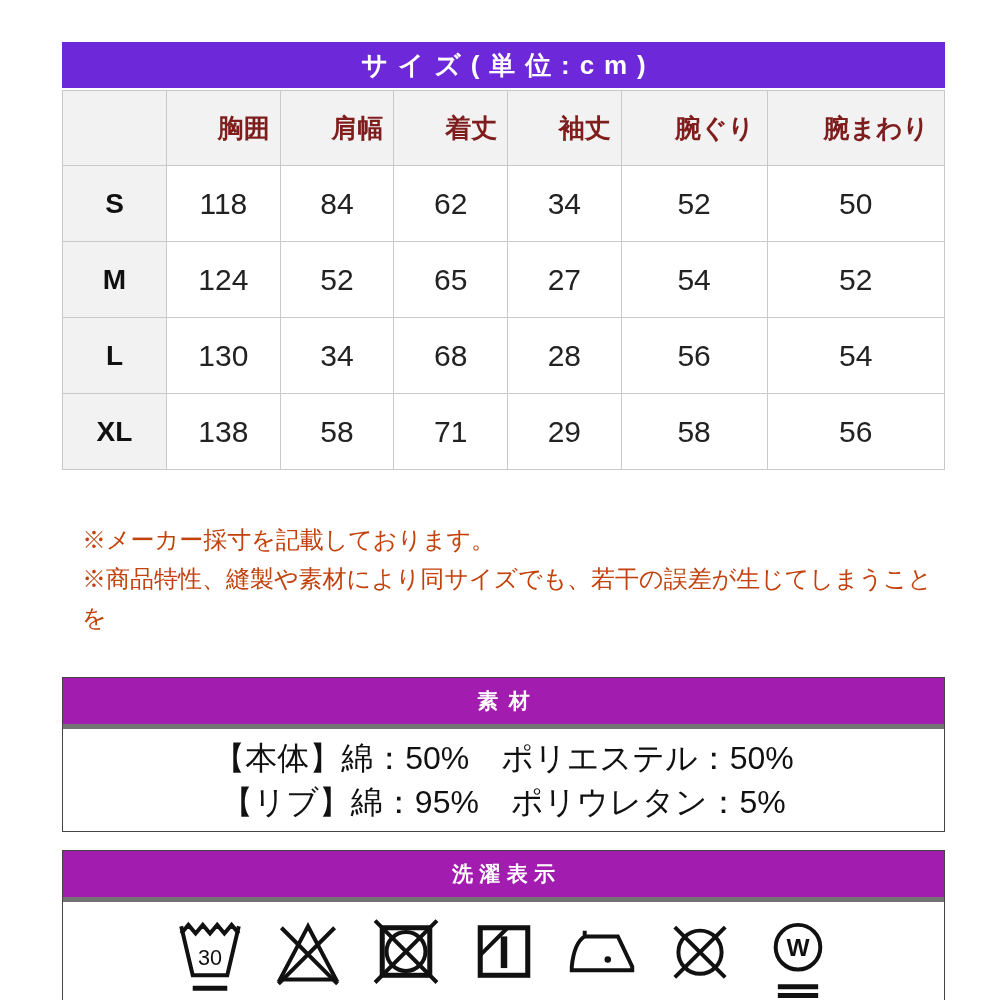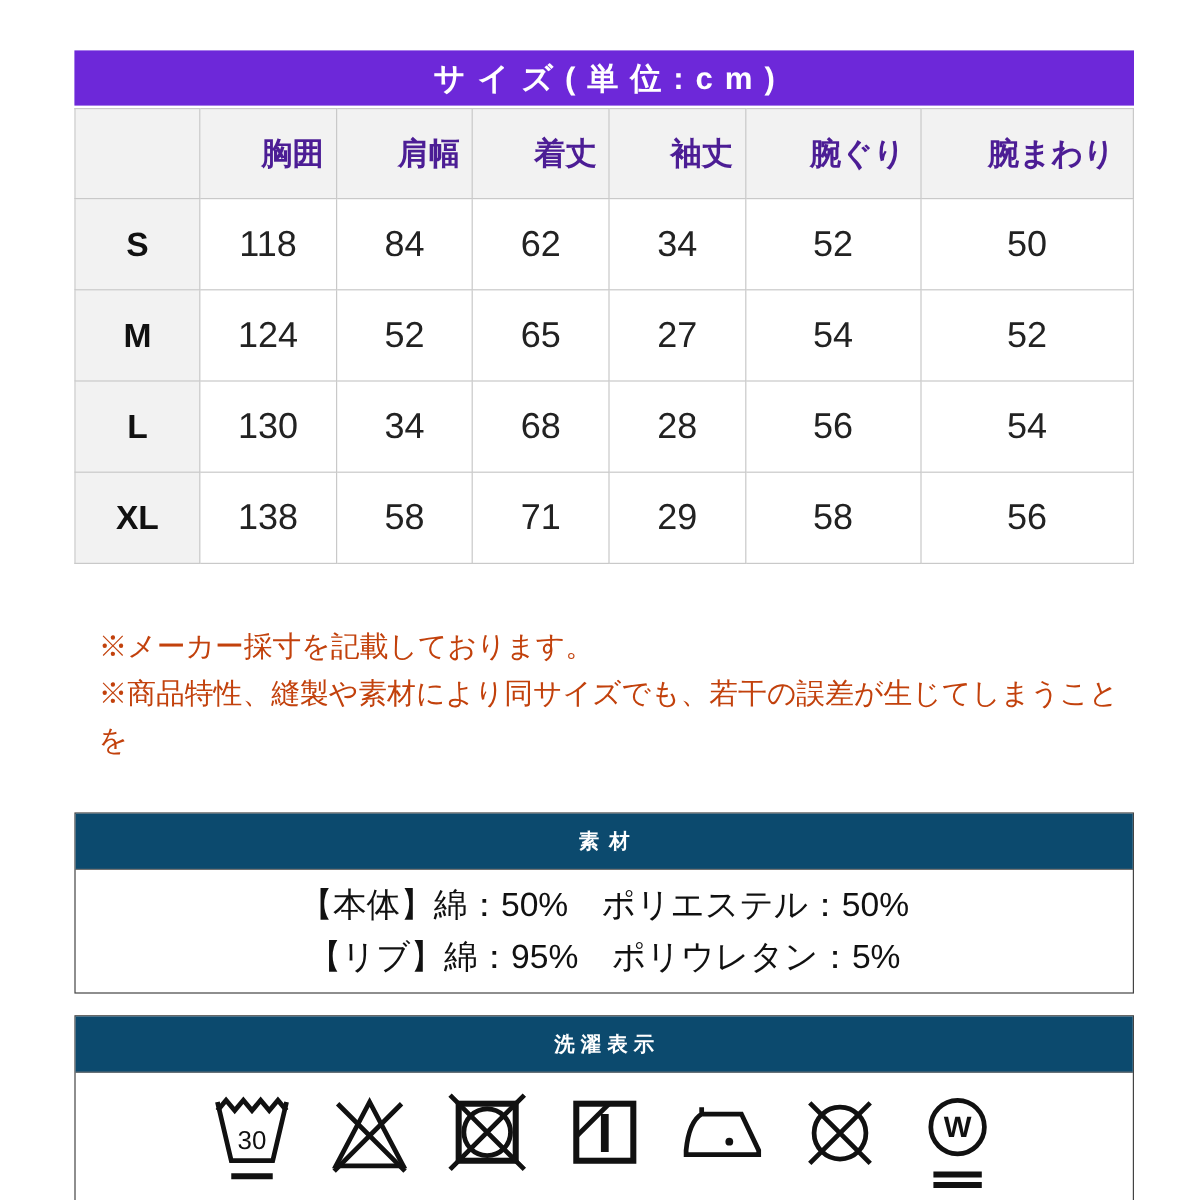--- a/index.html
+++ b/index.html
@@ -7,35 +7,35 @@
   .content{width:883px;margin:42px 0 0 62px;}
 
   
   .bar{background:#6d28d9;color:#ffffff;font-weight:bold;display:flex;align-items:center;justify-content:center;}
   .bar.size-bar{height:46px;font-size:26px;letter-spacing:0.38em;text-indent:0.38em;}
 
   
   table.size-table{width:100%;border-collapse:collapse;margin-top:2px;border:1px solid #999;}
   table.size-table col.c0{width:104px;}
   table.size-table th,table.size-table td{border:1px solid #c9c9c9;text-align:center;vertical-align:middle;}
-  table.size-table thead th{height:72px;background:#f2f2f2;font-size:26px;font-weight:bold;color:#4c1d95;padding-left:42px;}
+  table.size-table thead th{height:72px;background:#f2f2f2;font-size:26px;font-weight:bold;color:#7f1d1d;padding-left:42px;}
   table.size-table tbody th{height:73px;background:#f2f2f2;font-size:28px;font-weight:bold;color:#111;}
   table.size-table tbody td{height:73px;background:#ffffff;font-size:30px;font-weight:normal;color:#222;}
 
   
   .notes{margin:50px 0 0 20px;font-size:24px;line-height:39px;color:#c2410c;}
   .notes .indent{padding-left:25px;}
 
   
   .panel{border:1px solid #444;margin-top:40px;}
   .panel + .panel{margin-top:18px;}
-  .panel-head{height:46px;background:#0c4a6e;color:#fff;font-weight:bold;font-size:17px;display:flex;align-items:center;justify-content:center;border-bottom:1px solid #737373;}
+  .panel-head{height:46px;background:#a21caf;color:#fff;font-weight:bold;font-size:21px;display:flex;align-items:center;justify-content:center;border-bottom:5px solid #737373;}
   .panel-head.material{letter-spacing:0.5em;text-indent:0.5em;}
   .panel-head.laundry{letter-spacing:0.3em;text-indent:0.3em;}
-  .panel-body.materials{padding:7px 0 7px;text-align:center;font-size:28px;line-height:44px;color:#111;}
+  .panel-body.materials{padding:7px 0 7px;text-align:center;font-size:32px;line-height:44px;color:#111;}
   .panel-body.icons{height:112px;display:flex;align-items:center;justify-content:center;gap:26px;}
   .care-icon{width:72px;height:96px;display:block;}
   .care-icon .st{fill:none;stroke:#111;stroke-width:5.5;}
   .care-icon .thick{fill:none;stroke:#111;stroke-width:7;}
   .care-icon text{fill:#111;font-family:"Liberation Sans",sans-serif;}
 </style>
 </head>
 <body>
 
 <div class="content">

